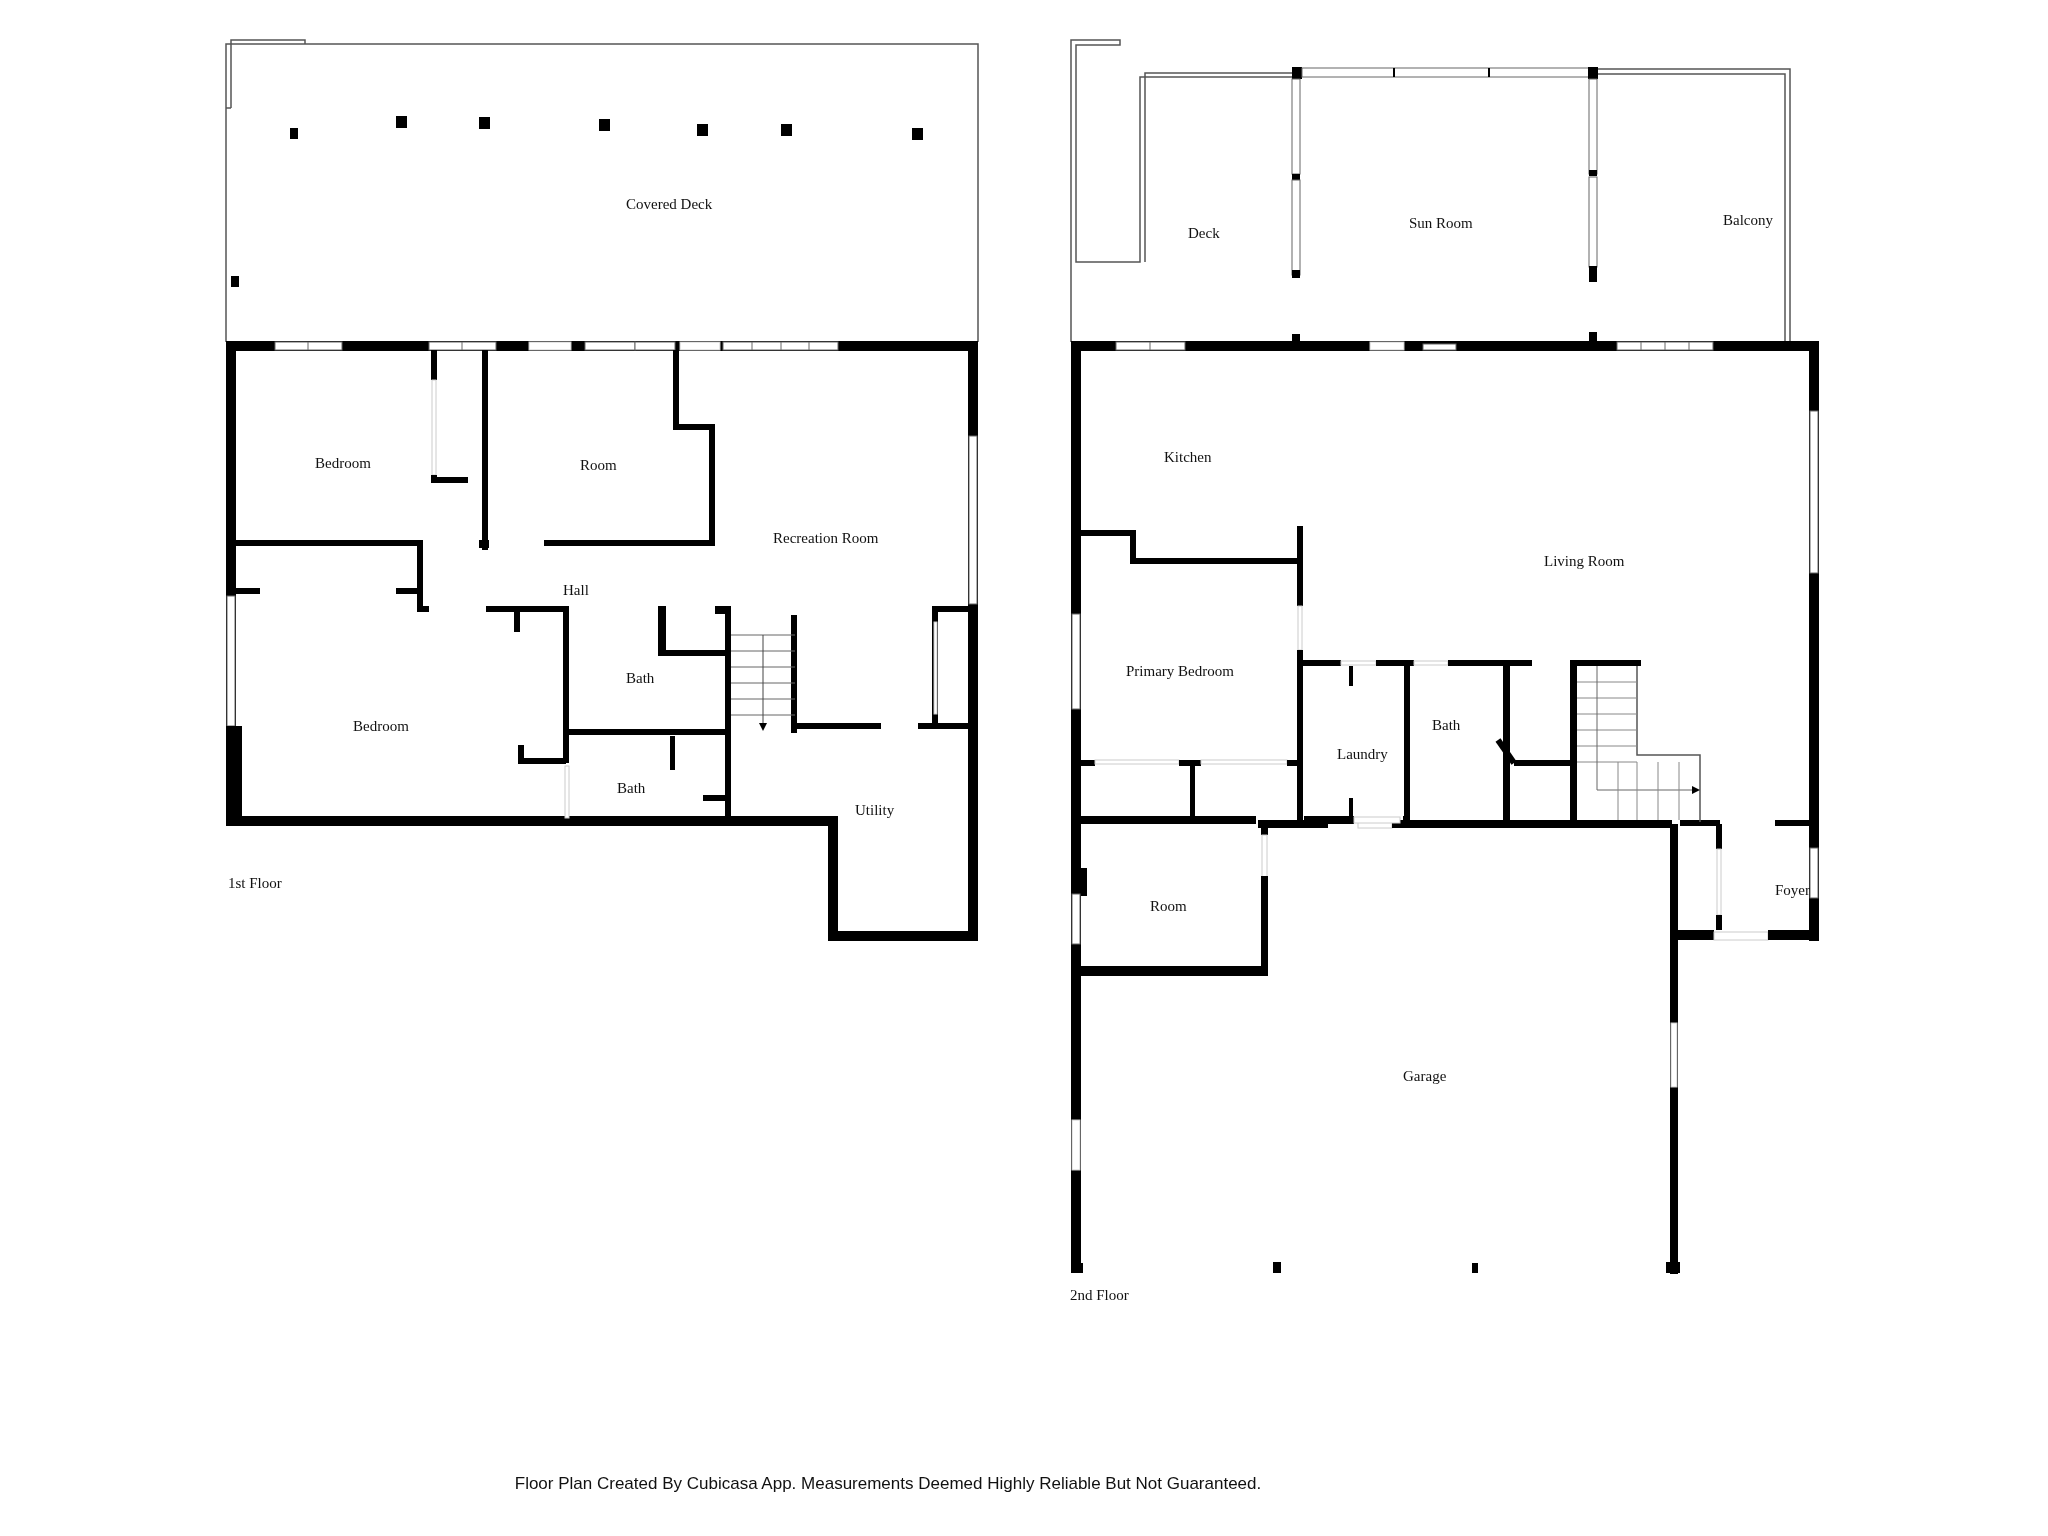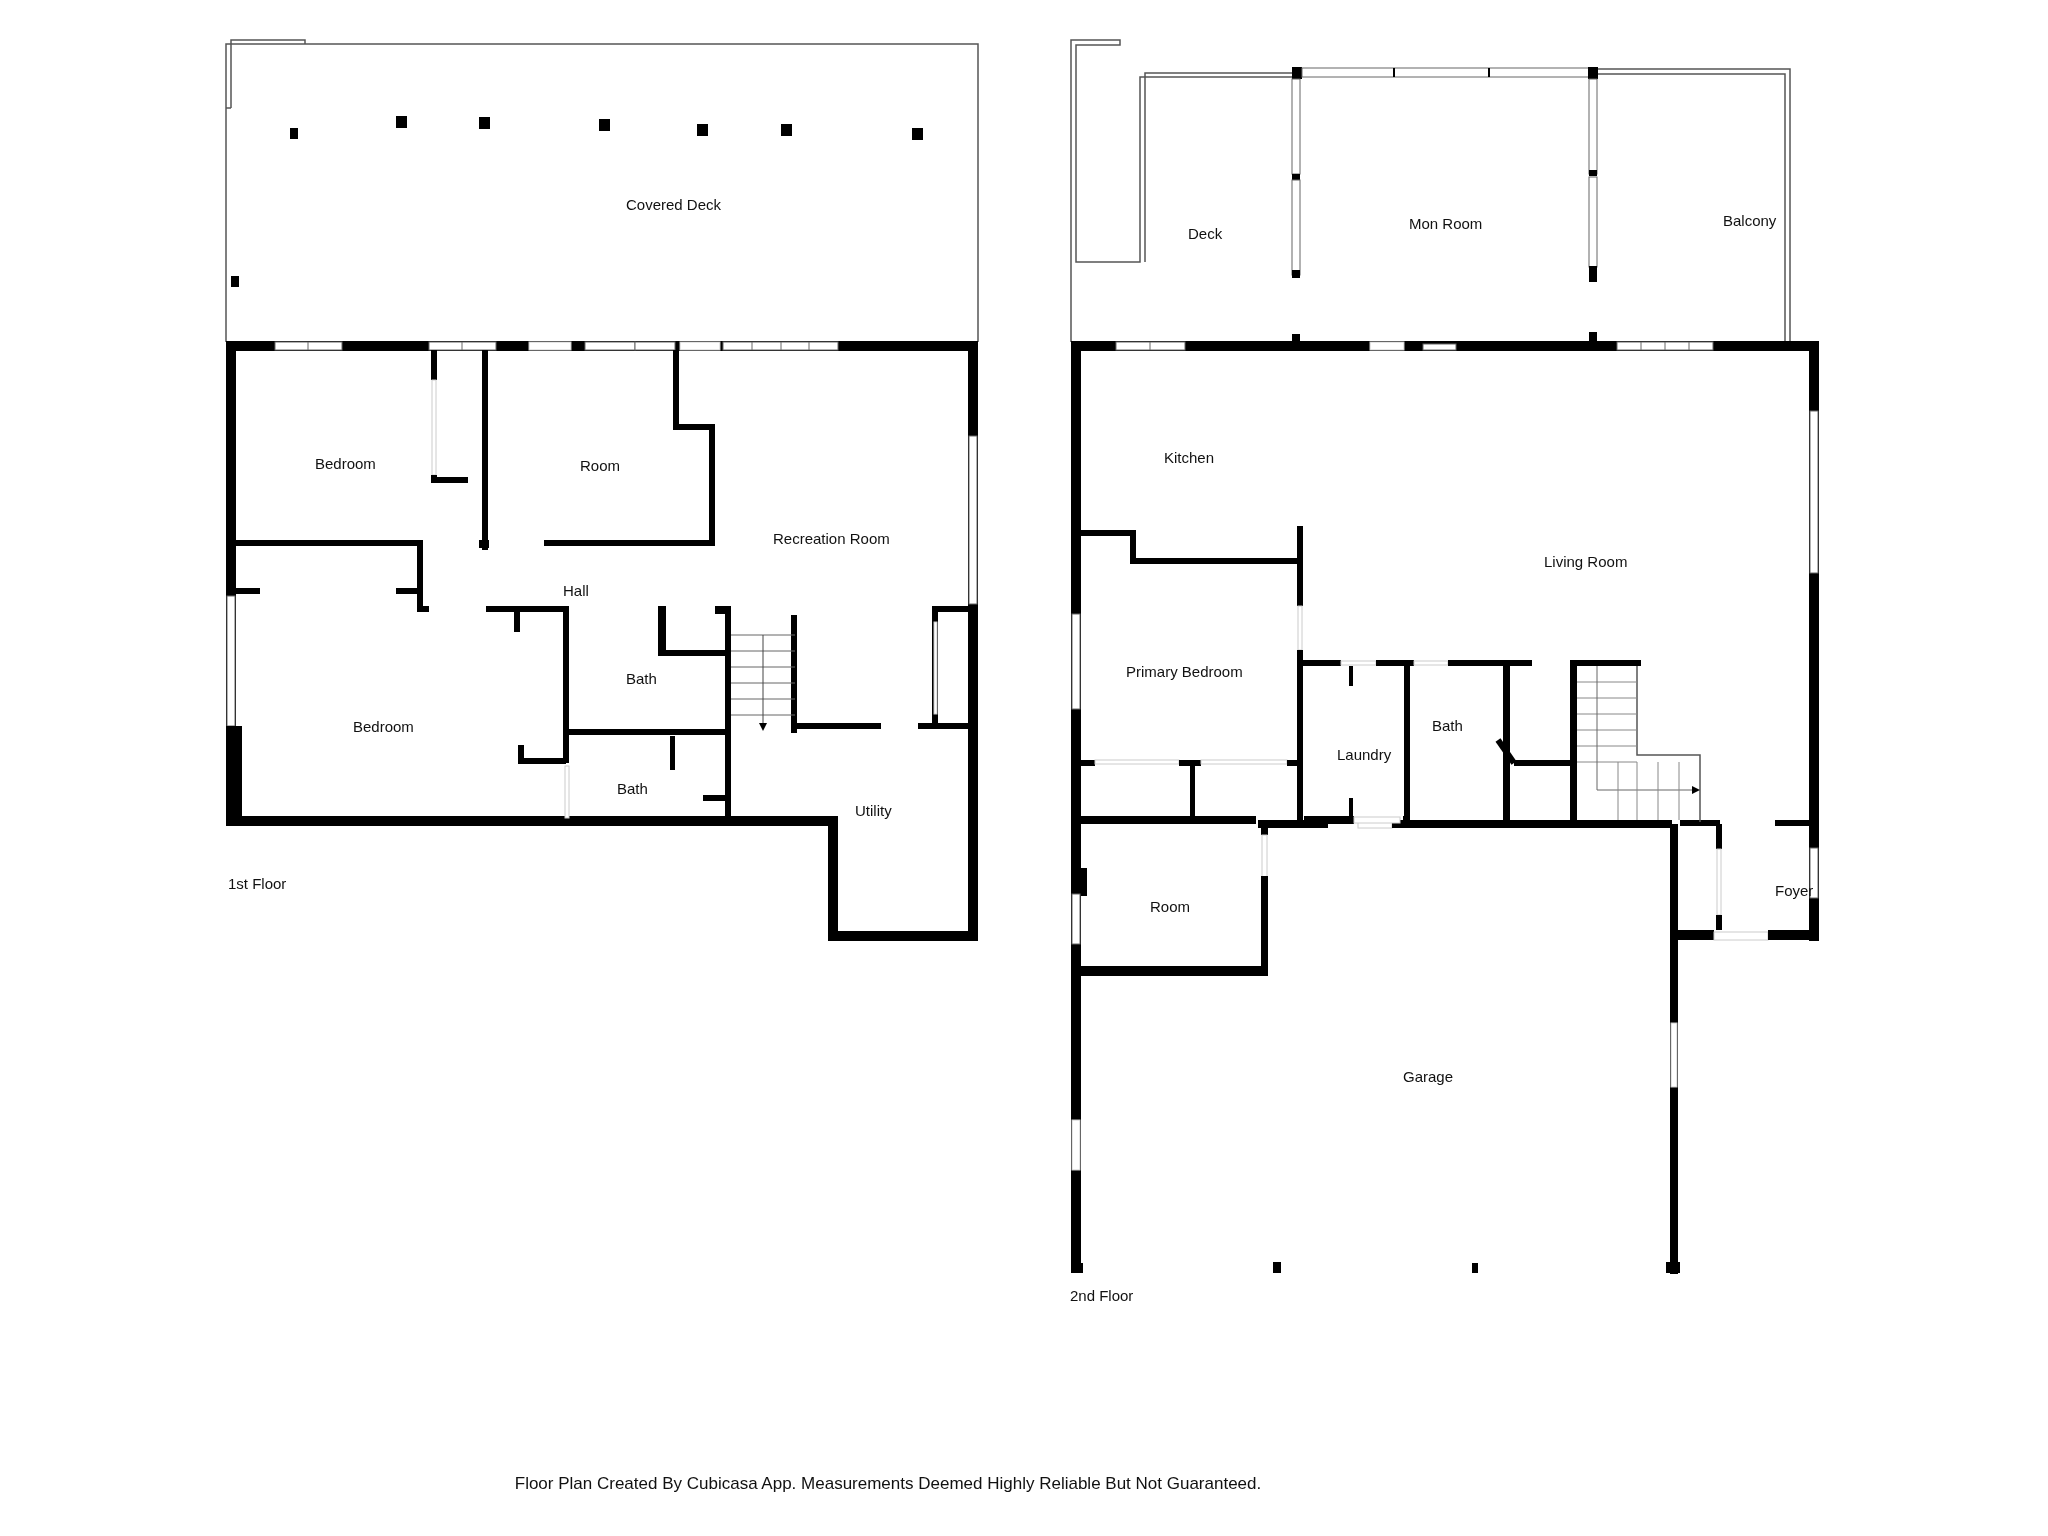--- a/index.html
+++ b/index.html
@@ -1,19 +1,19 @@
 <!DOCTYPE html>
 <html><head>
 <meta charset="utf-8">
 <style>
   html, body { margin:0; padding:0; background:#ffffff; }
   body { width:2048px; height:1536px; position:relative; overflow:hidden; font-family:"Liberation Sans", sans-serif; }
   svg { position:absolute; left:0; top:0; }
   .footer { position:absolute; left:0; width:1776px; top:1474px; text-align:center; font-size:17px; color:#111; font-family:"Liberation Sans", sans-serif; }
-  .floor-label { position:absolute; font-size:15px; color:#111; font-family:Liberation Sans, sans-serif; }
+  .floor-label { position:absolute; font-size:15px; color:#111; font-family:Liberation Serif, serif; }
   .w { fill:#000; }
   .thin { fill:none; stroke:#555; stroke-width:1.5; }
   .win { fill:#fff; stroke:#666; stroke-width:1; }
   .gap { fill:#fff; stroke:#ccc; stroke-width:1; }
 </style>
 </head>
 <body>
 
 <svg width="2048" height="1536" viewBox="0 0 2048 1536">
 
@@ -258,21 +258,21 @@
   <span class="floor-label" style="left:580px; top:457px;">Room</span>
   <span class="floor-label" style="left:773px; top:530px;">Recreation Room</span>
   <span class="floor-label" style="left:563px; top:582px;">Hall</span>
   <span class="floor-label" style="left:626px; top:670px;">Bath</span>
   <span class="floor-label" style="left:353px; top:718px;">Bedroom</span>
   <span class="floor-label" style="left:617px; top:780px;">Bath</span>
   <span class="floor-label" style="left:855px; top:802px;">Utility</span>
   <span class="floor-label" style="left:228px; top:875px;">1st Floor</span>
 
   <span class="floor-label" style="left:1188px; top:225px;">Deck</span>
-  <span class="floor-label" style="left:1409px; top:215px;">Mon Room</span>
+  <span class="floor-label" style="left:1409px; top:215px;">Sun Room</span>
   <span class="floor-label" style="left:1723px; top:212px;">Balcony</span>
   <span class="floor-label" style="left:1164px; top:449px;">Kitchen</span>
   <span class="floor-label" style="left:1544px; top:553px;">Living Room</span>
   <span class="floor-label" style="left:1126px; top:663px;">Primary Bedroom</span>
   <span class="floor-label" style="left:1337px; top:746px;">Laundry</span>
   <span class="floor-label" style="left:1432px; top:717px;">Bath</span>
   <span class="floor-label" style="left:1150px; top:898px;">Room</span>
   <span class="floor-label" style="left:1751px; top:882px;margin-left:24px;">Foyer</span>
   <span class="floor-label" style="left:1375px; top:1068px;margin-left:28px;">Garage</span>
   <span class="floor-label" style="left:1070px; top:1287px;">2nd Floor</span>

